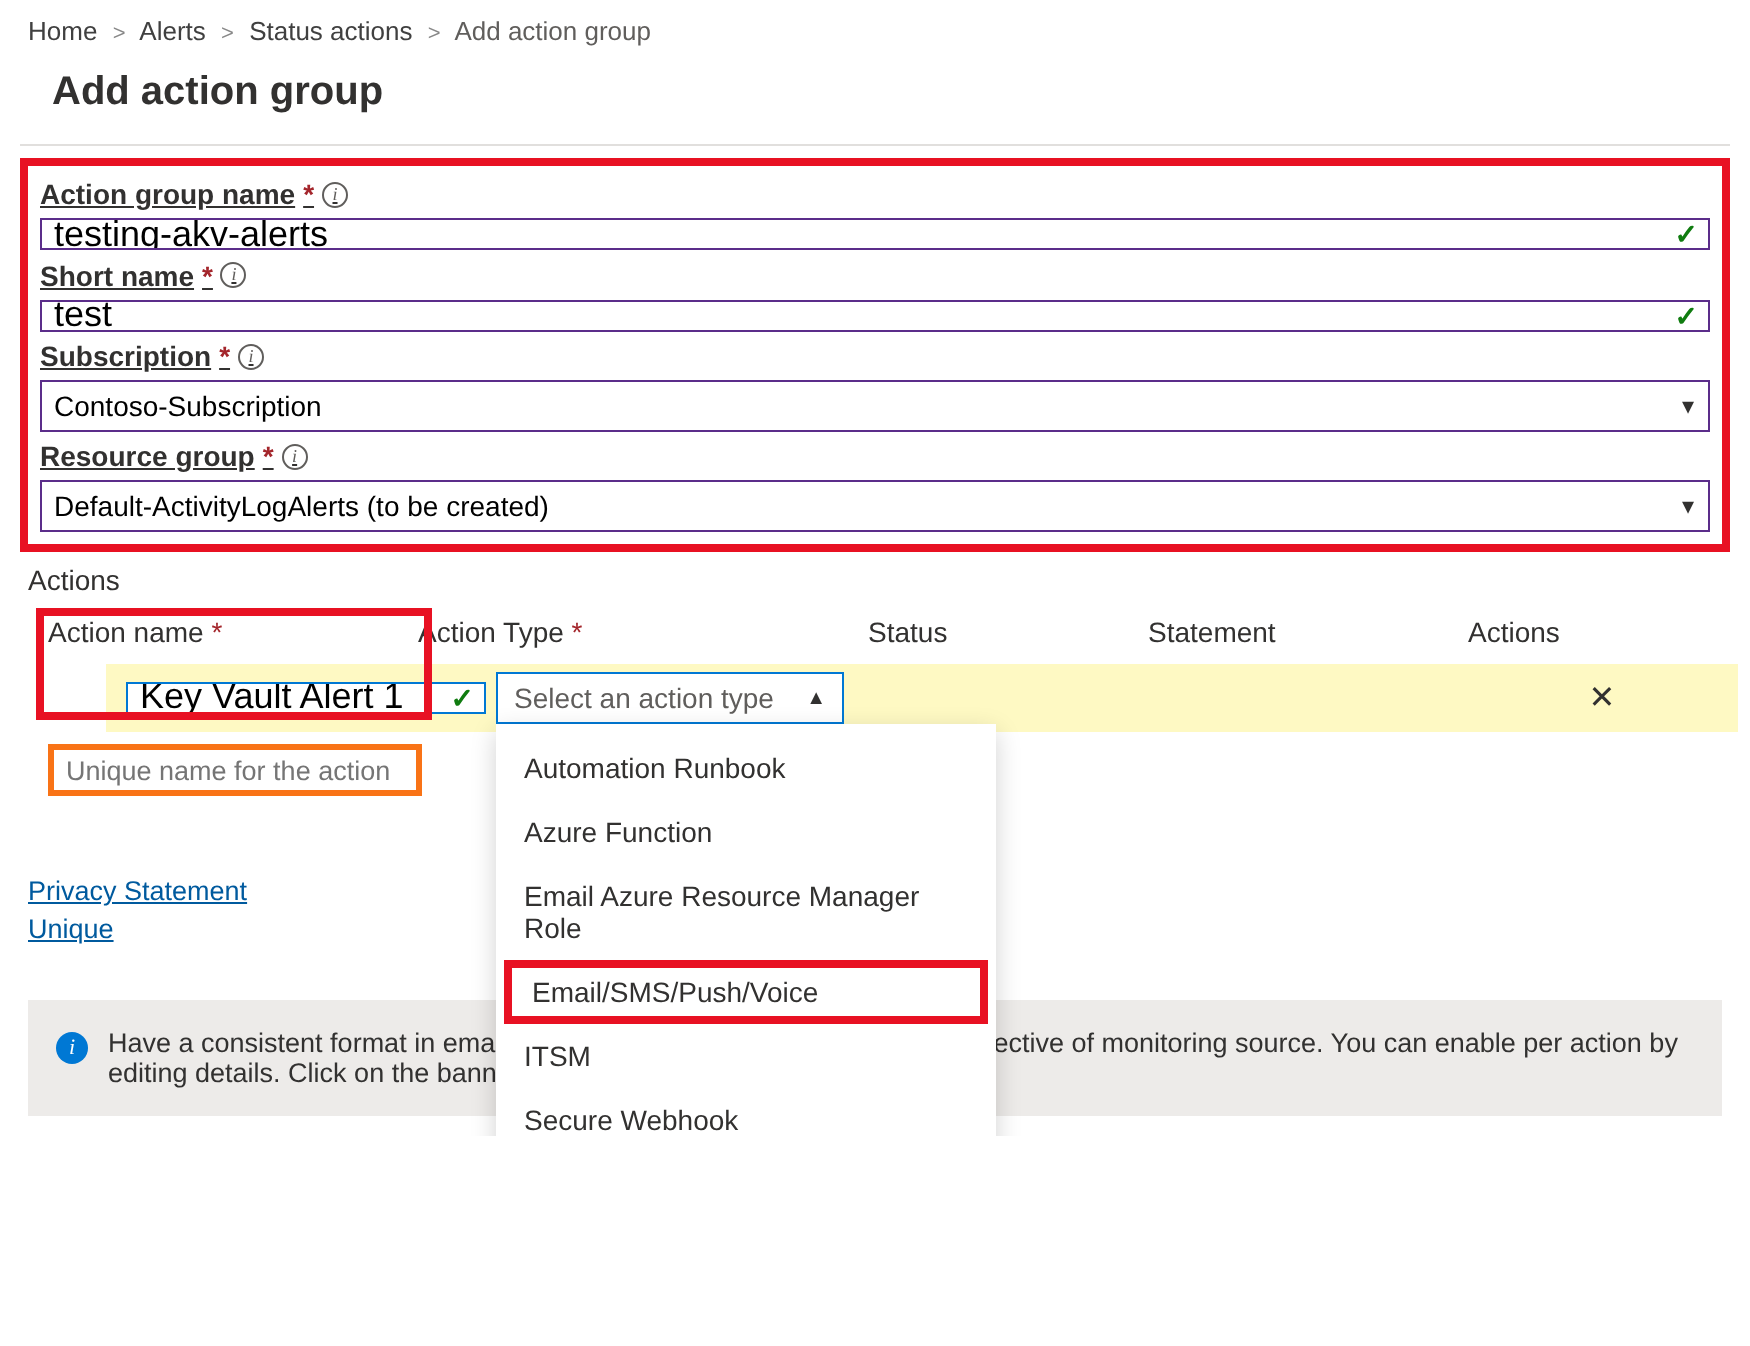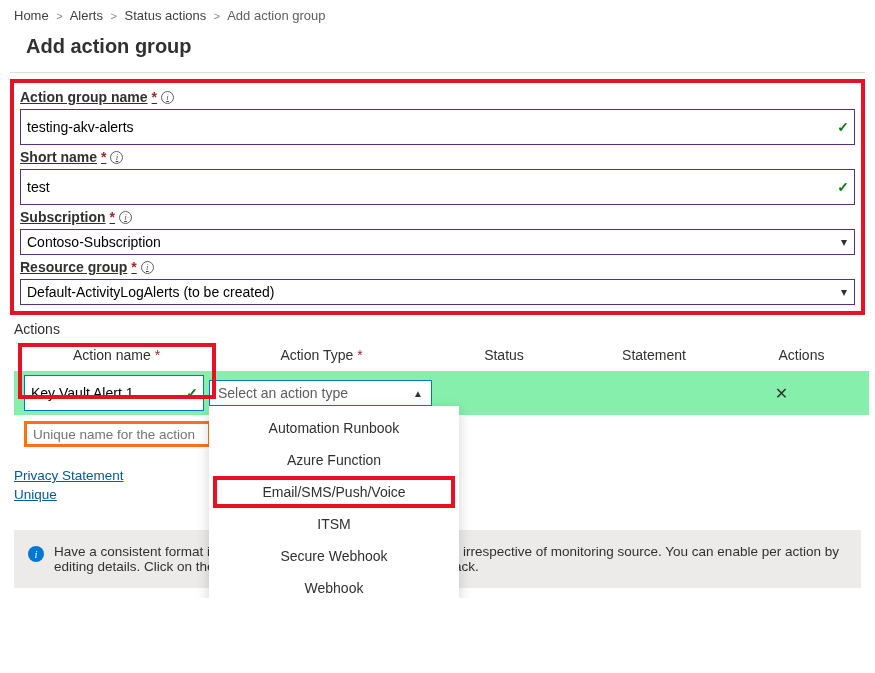--- a/index.html
+++ b/index.html
@@ -35,22 +35,22 @@
     .info-icon {
       display: inline-flex; align-items:center; justify-content:center;
       width: 13px; height: 13px; border: 1px solid #605e5c; border-radius: 50%;
       font-size: 9px; color: #605e5c; line-height: 1; font-weight: normal;
       font-style: italic; font-family: Georgia, serif;
     }
     .fld {
       width: 100%;
       border: 1px solid #5b2d8a;
       padding: 4px 26px 4px 6px;
-      font-size: 14px;
-      height: 36px;
+      font-size: 18px;
+      height: 16px;
       position: relative;
     }
     .fld-wrap { position: relative; }
     .check {
       position: absolute; right: 6px; top: 50%; transform: translateY(-50%);
       color: #107c10; font-weight: bold; font-size: 14px;
     }
     .select {
       width: 100%; border: 1px solid #5b2d8a; padding: 4px 6px; font-size: 14px; height: 26px;
       background: #fff; appearance: none; -webkit-appearance: none;
@@ -58,60 +58,61 @@
     .select-wrap { position: relative; }
     .sel-caret {
       position: absolute; right: 8px; top: 50%; transform: translateY(-50%);
       pointer-events: none; font-size: 12px;
     }
     .section-title { font-size: 14px; margin: 6px 0 6px 4px; }
     .tbl { width: 100%; }
     .tbl-head {
       display: grid;
       grid-template-columns: 195px 225px 140px 160px 1fr;
-      font-size: 14px; font-weight: 400; padding: 4px 0 8px 0; text-align: center;
+      font-size: 14px; font-weight: 400; padding: 4px 0 8px 0;
     }
     .tbl-row {
       display: grid;
       grid-template-columns: 195px 225px 140px 160px 1fr;
       align-items: center;
-      background: #86efac;
+      background: #fef9c3;
       padding: 4px 0;
       min-height: 30px;
+      margin-left: 39px;
     }
     .actionname-cell .fld-wrap { margin-left: 0; }
     .uniq-row { margin-top: 6px; }
     .uniq-input {
       width: 187px; border: 3px solid #f97316; padding: 4px 6px; font-size: 13.5px; height: 26px;
       color: #605e5c;
     }
-    .dd-wrap { position: relative; width: 223px; }
+    .dd-wrap { position: relative; width: 174px; }
     .dd-trigger {
       width: 100%; border: 1px solid #0078d4; background: #fff;
       padding: 4px 8px; font-size: 14px; height: 26px; text-align: left;
       display: flex; justify-content: space-between; align-items: center; color: #605e5c;
     }
     .dd-caret { font-size: 10px; color: #323130;}
     .dd-list {
       position: absolute; left: 0; top: 26px; width: 250px;
       background: #fff; box-shadow: 0 4px 12px rgba(0,0,0,.18);
-      padding: 6px 0; z-index: 10; text-align: center;
+      padding: 6px 0; z-index: 10;
     }
     .dd-item {
       padding: 8px 14px; font-size: 14px; cursor: pointer;
     }
     .dd-item-hl {
       border: 4px solid #e81123;
       margin: 0 4px;
       padding: 4px 10px;
     }
     .delete-x {
       text-align: center; font-size: 16px; color: #323130; padding-right: 40px;
     }
-    .links-block { margin: 21px 0 0 4px; }
+    .links-block { margin: 40px 0 0 4px; }
     .links-block a { display: block; color: #005a9e; text-decoration: underline; font-size: 13.5px; margin: 4px 0; }
     .info-banner {
       background: #edebe9;
       margin: 28px 4px 0 4px; padding: 14px 14px; display: flex; gap: 10px;
       font-size: 13.5px; color: #323130; align-items: flex-start;
     }
     .info-badge {
       width: 16px; height: 16px; border-radius: 50%; background: #0078d4;
       color: #fff; display: inline-flex; align-items: center; justify-content: center;
       font-style: italic; font-family: Georgia, serif; font-size: 11px; flex-shrink: 0; margin-top: 2px;
@@ -220,20 +221,21 @@
     </div>
     <div>
       <div class="dd-wrap">
         <button class="dd-trigger">
           <span>Select an action type</span>
           <span class="dd-caret">▲</span>
         </button>
         <div class="dd-list">
           <div class="dd-item">Automation Runbook</div>
           <div class="dd-item">Azure Function</div>
+          <div class="dd-item">Email Azure Resource Manager Role</div>
           <div class="dd-item dd-item-hl">Email/SMS/Push/Voice</div>
           <div class="dd-item">ITSM</div>
           <div class="dd-item">Secure Webhook</div>
           <div class="dd-item">Webhook</div>
         </div>
       </div>
     </div>
     <div></div>
     <div></div>
     <div class="delete-x">✕</div>

